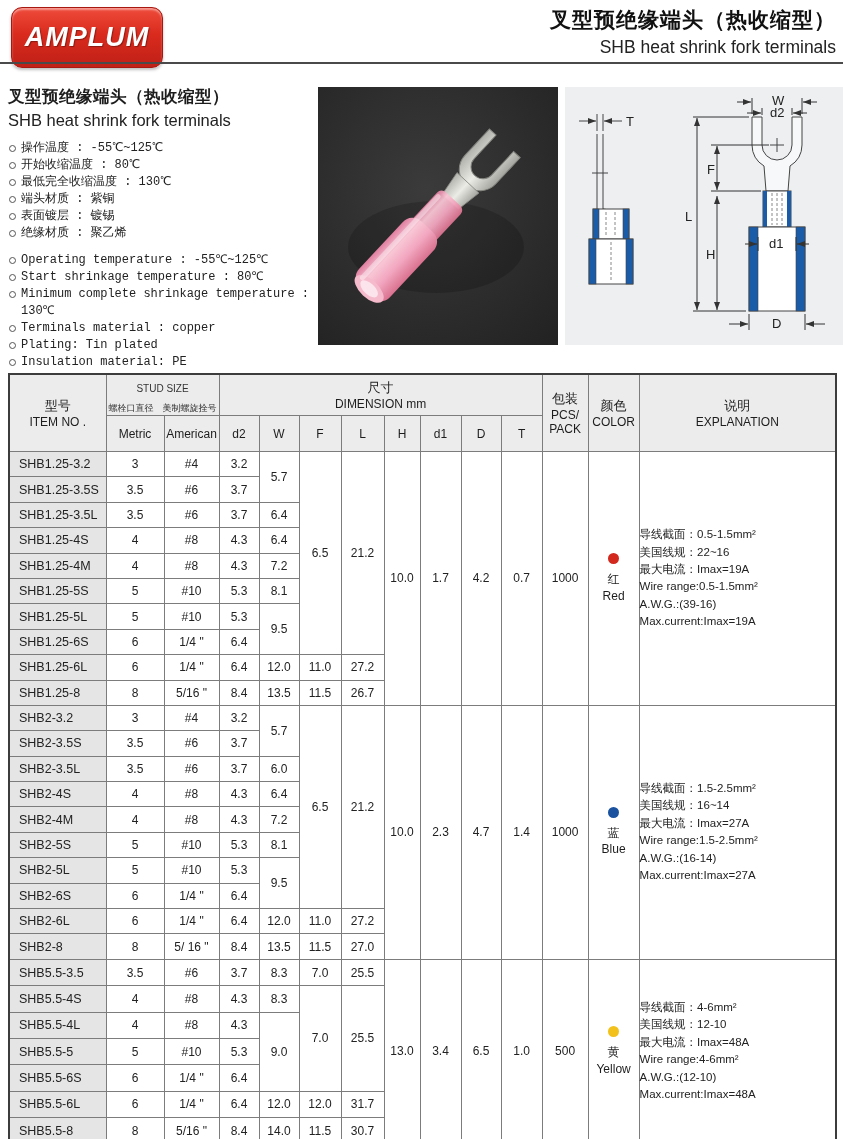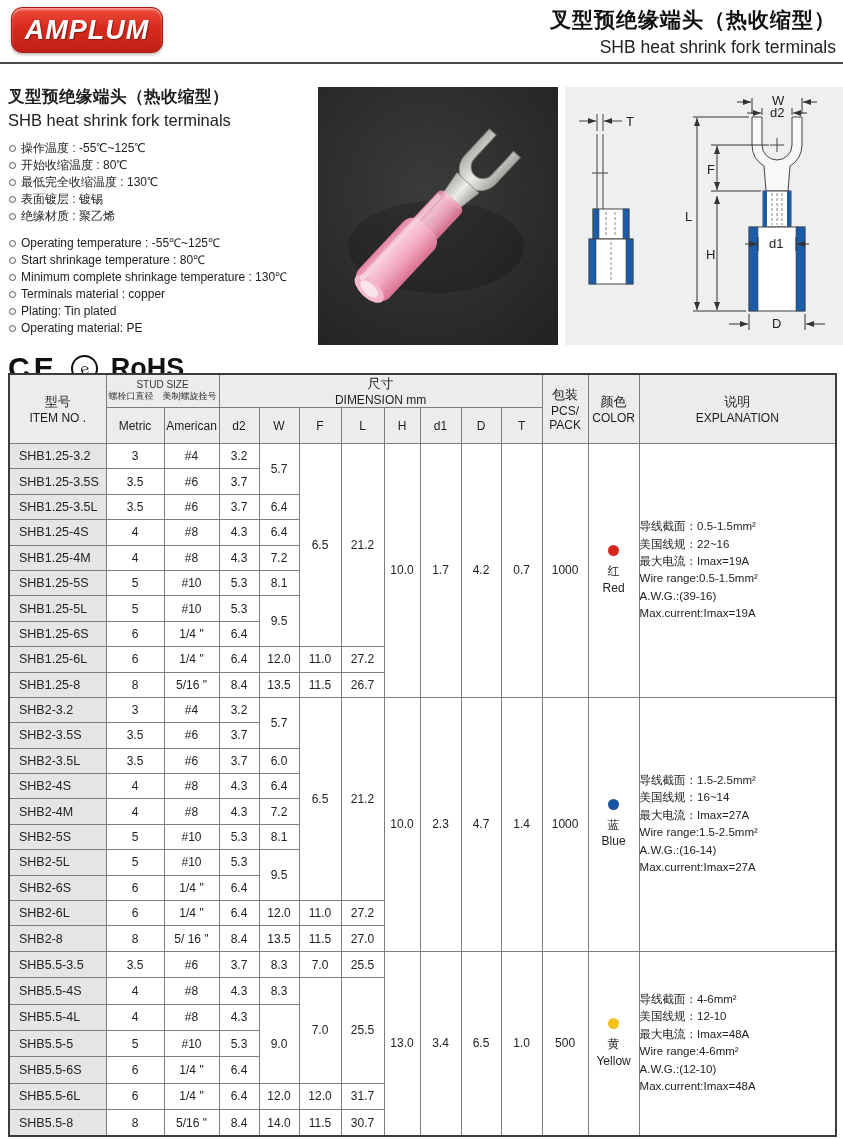--- a/index.html
+++ b/index.html
@@ -1,37 +1,37 @@
 <!DOCTYPE html>
 <html><head>
 <meta charset="utf-8">
 <style>
   * { margin:0; padding:0; box-sizing:border-box; }
   body { background:#fff; font-family:"Liberation Sans", sans-serif; color:#1d1d1d; }
   .page { position:relative; width:843px; height:1139px; background:#fff; overflow:hidden; }
 
   
-  .logo { position:absolute; left:11px; top:7px; width:152px; height:46px;
+  .logo { position:absolute; left:11px; top:7px; width:152px; height:61px;
           background:linear-gradient(180deg,#ee4b3b 0%,#d92a1d 45%,#c02017 100%);
           border:1px solid #a81811; border-radius:11px;
           display:flex; align-items:center; justify-content:center;
           box-shadow:inset 0 2px 2px rgba(255,255,255,.45), 0 2px 3px rgba(0,0,0,.25); }
   .logo span { color:#fff; font-style:italic; font-weight:bold; font-size:27px; letter-spacing:1px;
                text-shadow:1px 1px 1px rgba(0,0,0,.35); }
   .titles { position:absolute; right:7px; top:6px; text-align:right; }
   .title-zh { font-size:21px; font-weight:bold; color:#111; letter-spacing:1px; }
   .title-en { font-size:17.5px; color:#222; margin-top:3px; }
   .rule { position:absolute; left:0; top:62px; width:843px; height:0; border-top:2px solid #4a4a4a; }
 
   
   .info { position:absolute; left:8px; top:86px; width:302px; height:259px; }
   .info-title-zh { font-size:16.5px; font-weight:bold; letter-spacing:.5px; }
   .info-title-en { font-size:16.5px; margin-top:3px; color:#222; }
   ul.specs { list-style:none; margin-top:10px; }
-  ul.specs li { font-size:12px; line-height:1.42; color:#222; position:relative; padding-left:13px; }
+  ul.specs li { font-size:12px; line-height:1.42; color:#222; position:relative; padding-left:13px;font-family:Liberation Mono, monospace; }
   ul.specs li::before { content:""; position:absolute; left:1px; top:4.5px; width:5px; height:5px;
                         border:1px solid #555; border-radius:50%; }
   .certs { display:flex; align-items:center; gap:13px; margin-top:14px; }
   .ce-mark { font-size:30px; font-weight:bold; letter-spacing:4px; color:#111; }
   .cert-circle { width:27px; height:27px; border:2.5px solid #111; border-radius:50%;
                  display:flex; align-items:center; justify-content:center; position:relative; }
   .cert-circle span { font-size:15px; font-weight:bold; transform:rotate(-14deg); }
   .cert-circle::after { content:""; position:absolute; bottom:-4px; left:6px; width:14px; height:2px; background:#777; }
   .rohs { font-size:27px; font-weight:bold; color:#111; }
 
@@ -42,21 +42,21 @@
   .dim-label { font-size:13px; fill:#222; font-family:"Liberation Sans",sans-serif; }
 
   
   table.spec { position:absolute; left:8px; top:373px; width:829px; border-collapse:collapse;
                table-layout:fixed; font-size:12px; }
   table.spec th, table.spec td { border:1px solid #7c7c7c; vertical-align:middle; }
   table.spec { border:2px solid #3c3c3c; }
   table.spec thead th { background:#ececec; font-weight:normal; text-align:center; color:#1d1d1d; }
   tr.hr1 { height:32px; } tr.hr2 { height:36px;margin-left:44px; }
   .hz { font-size:13px; } .he { font-size:12px; }
-  .hsmall { font-size:9px; color:#333; letter-spacing:0; }
+  .hsmall { font-size:9px; color:#333; letter-spacing:0;margin-top:8px; }
   td.c { text-align:center; color:#222; }
   td.item { background:#e5e5e5; padding-left:9px; font-size:12.5px; color:#222; }
   tr.rg0, tr.rg1 { height:25.4px; } tr.rg2 { height:26.4px; }
   td.expl { font-size:11.5px; line-height:1.52; color:#222; }
   .dot { display:inline-block; width:11px; height:11px; border-radius:50%; margin-bottom:3px; }
   td.colorcell { text-align:center; font-size:12px; line-height:1.35; }
 </style>
 </head>
 <body>
 
@@ -71,30 +71,31 @@
   </div>
   <div class="rule"></div>
 
   <div class="info">
     <div class="info-title-zh">叉型预绝缘端头（热收缩型）</div>
     <div class="info-title-en">SHB heat shrink fork terminals</div>
     <ul class="specs">
         <li>操作温度 : -55℃~125℃</li>
         <li>开始收缩温度 : 80℃</li>
         <li>最低完全收缩温度 : 130℃</li>
+        <li>端头材质 : 紫铜</li>
         <li>表面镀层 : 镀锡</li>
         <li>绝缘材质 : 聚乙烯</li>
       </ul>
     <ul class="specs">
         <li>Operating temperature : -55℃~125℃</li>
         <li>Start shrinkage temperature :  80℃</li>
         <li>Minimum complete shrinkage temperature : 130℃</li>
         <li>Terminals material : copper</li>
         <li>Plating: Tin plated</li>
-        <li>Operating material: PE</li>
+        <li>Insulation material: PE</li>
       </ul>
     <div class="certs">
       <span class="ce-mark">CE</span>
       <span class="cert-circle">
           <span>℮</span>
         </span>
       <span class="rohs">RoHS</span>
     </div>
   </div>
 

